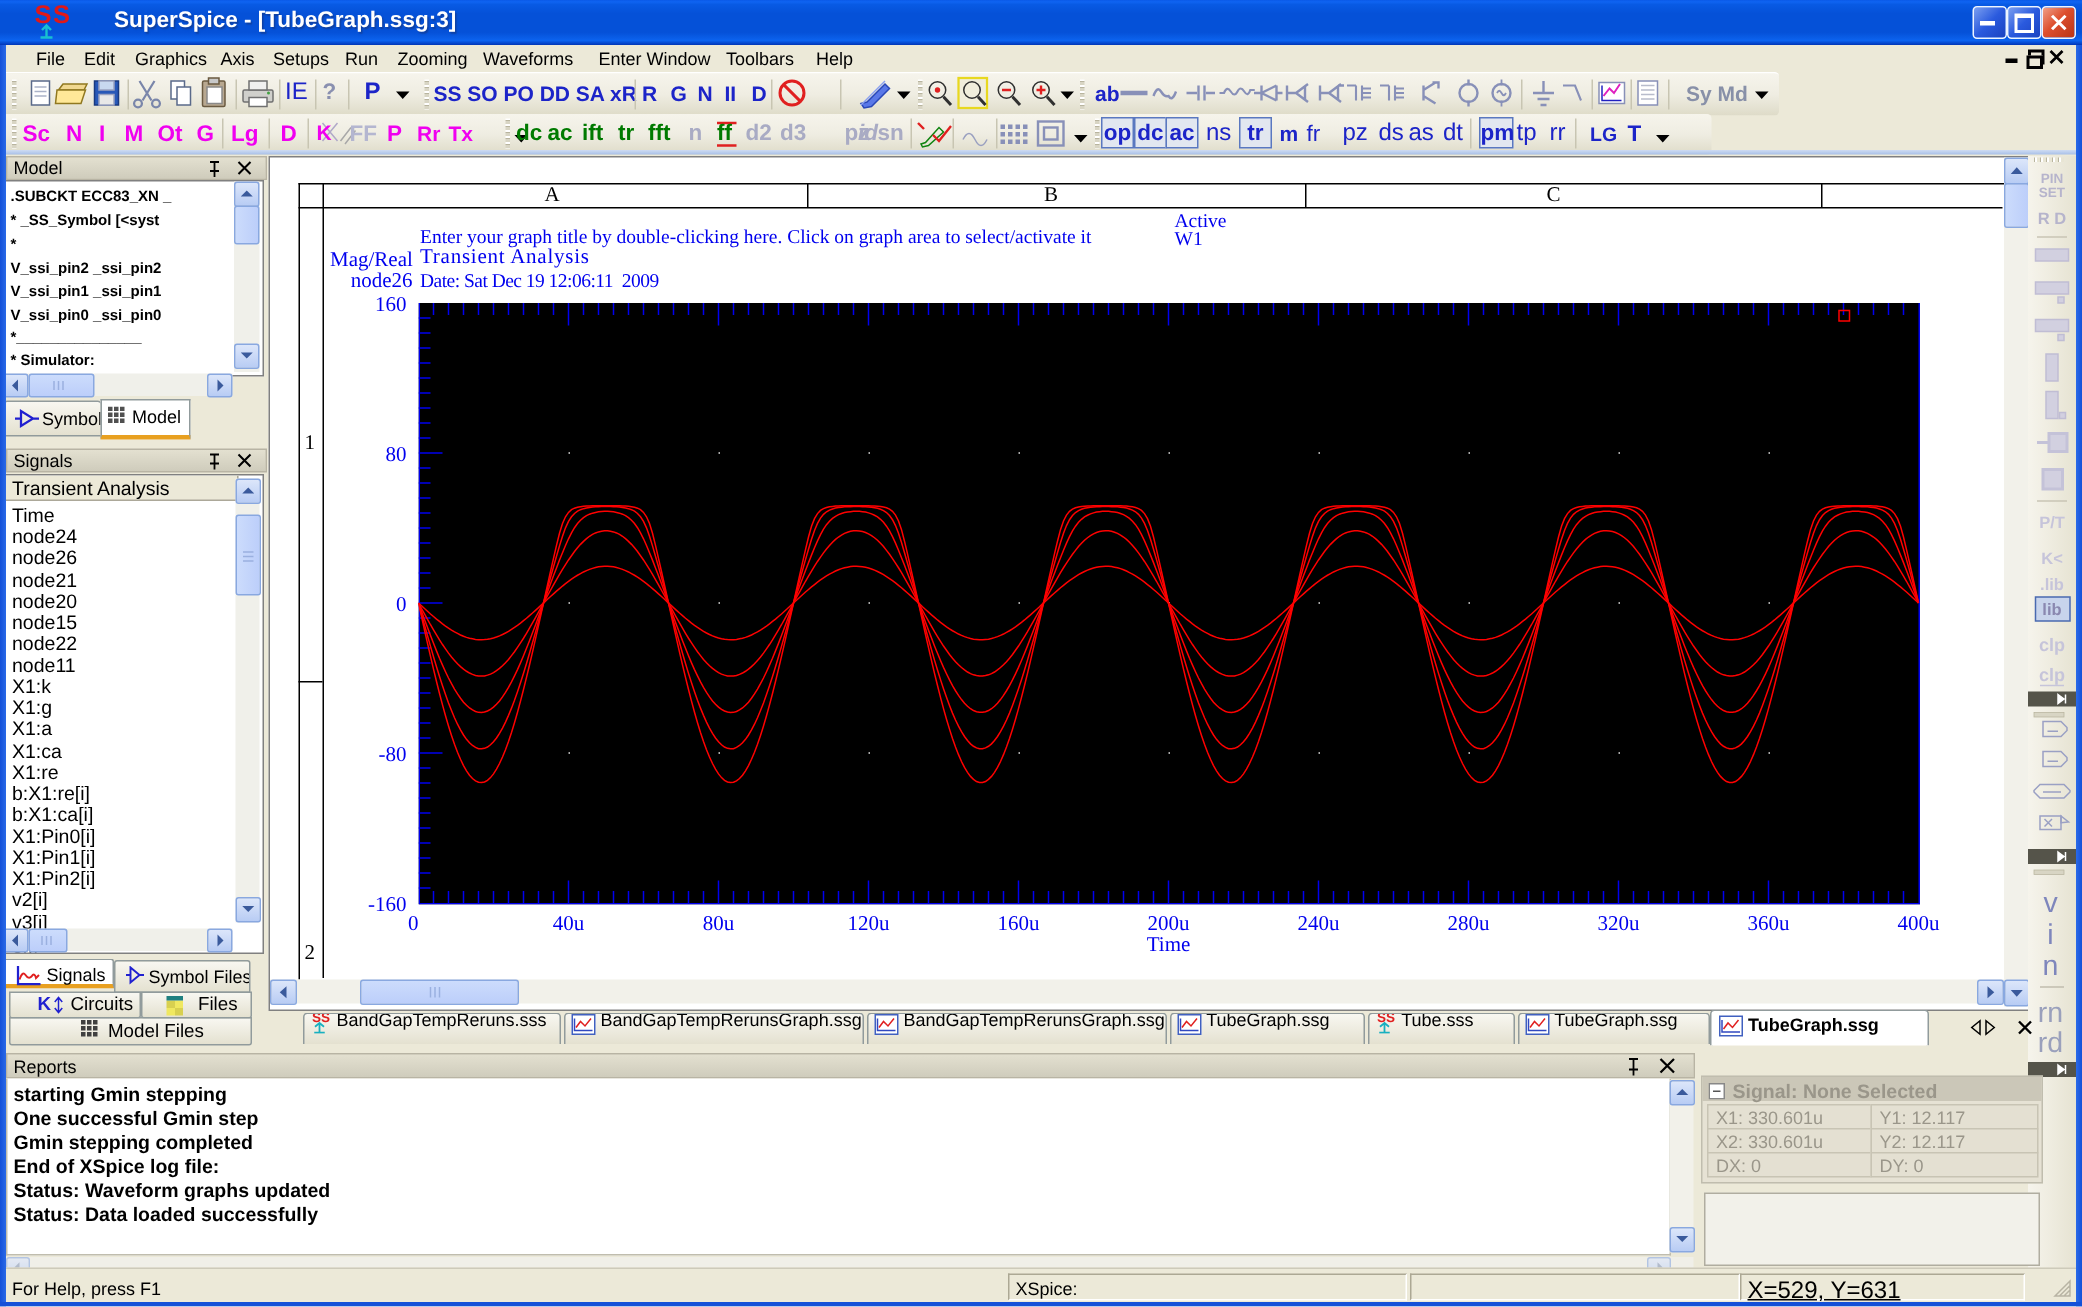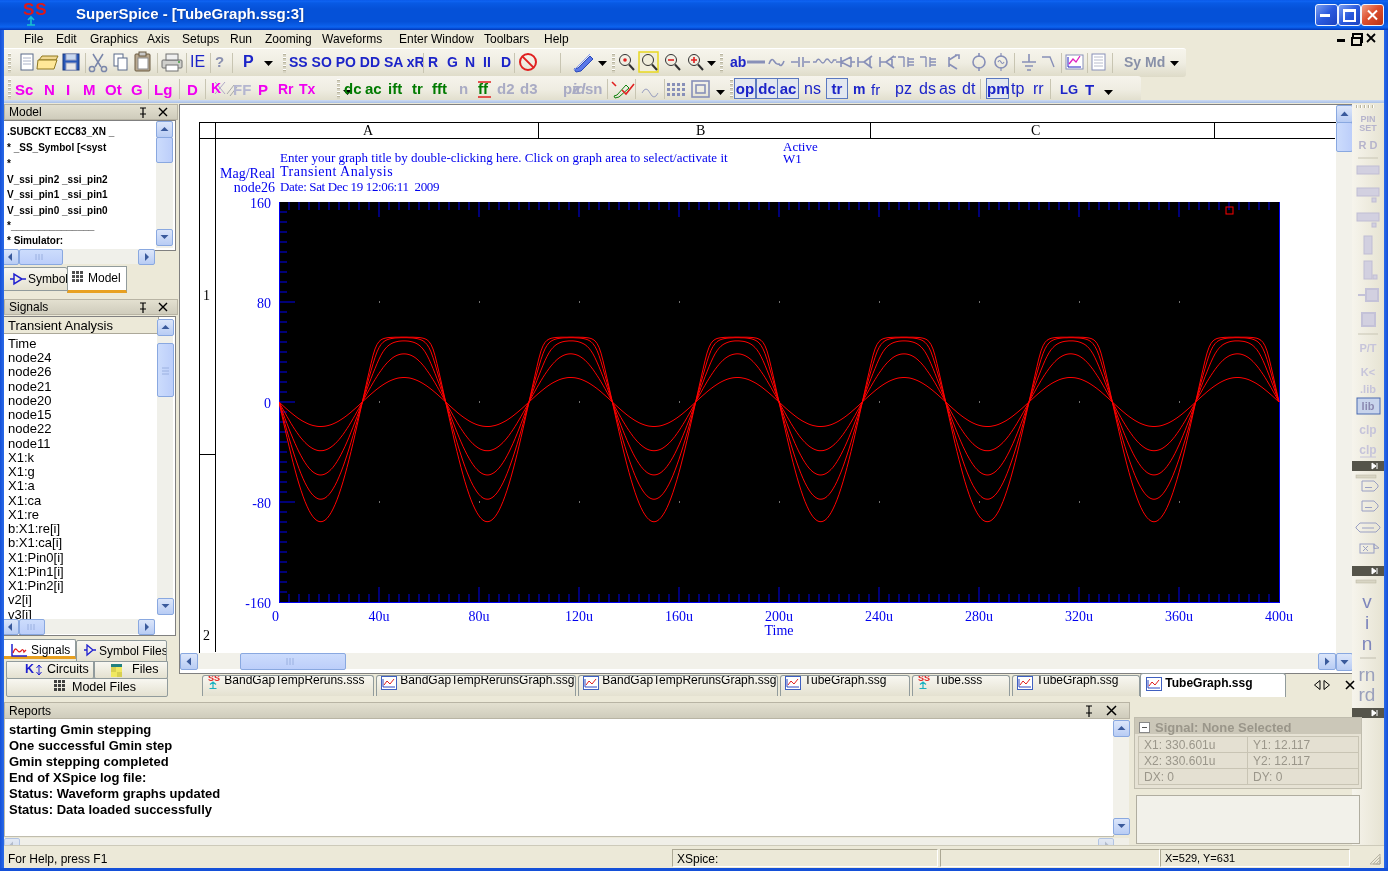--- a/index.html
+++ b/index.html
@@ -681,21 +681,21 @@
 </div>
 
 <div id="statusbar">
 <div class="abs" style="left:4px;top:845px;width:1380px;height:23px;background:#ece9d8;border-top:1px solid #cdcaba;">
  <span style="position:absolute;left:4px;top:6px;font-size:12px;">For Help, press F1</span>
  <div style="position:absolute;left:668px;top:3px;width:264px;height:16px;border:1px solid #aca894;border-bottom-color:#fff;border-right-color:#fff;">
         <span style="position:absolute;left:4px;top:2px;font-size:12px;">XSpice:</span>
       </div>
  <div style="position:absolute;left:936px;top:3px;width:218px;height:16px;border:1px solid #aca894;border-bottom-color:#fff;border-right-color:#fff;"></div>
  <div style="position:absolute;left:1156px;top:3px;width:188px;height:16px;border:1px solid #aca894;border-bottom-color:#fff;border-right-color:#fff;">
-        <span style="position:absolute;left:4px;top:2px;font-size:11px;">X=529, Y=631</span>
+        <span style="position:absolute;left:4px;top:2px;font-size:16px;text-decoration:underline;">X=529, Y=631</span>
       </div>
  <svg width="14" height="14" style="position:absolute;right:2px;bottom:3px">
         <path d="M12 2v10H2zM12 5v7H5zM12 8v4H8zM12 11v1h-1z" fill="none" stroke="#b8b4a4"></path>
       </svg>
 </div>
 </div>
 
 <div class="abs" style="left:0;top:30px;width:4px;height:841px;background:linear-gradient(90deg,#1450d8,#2a6ae8);"></div>
 <div class="abs" style="left:1384px;top:30px;width:4px;height:841px;background:linear-gradient(90deg,#2a6ae8,#1450d8);"></div>
 <div class="abs" style="left:0;top:868px;width:1388px;height:3px;background:#1450d8;"></div>

